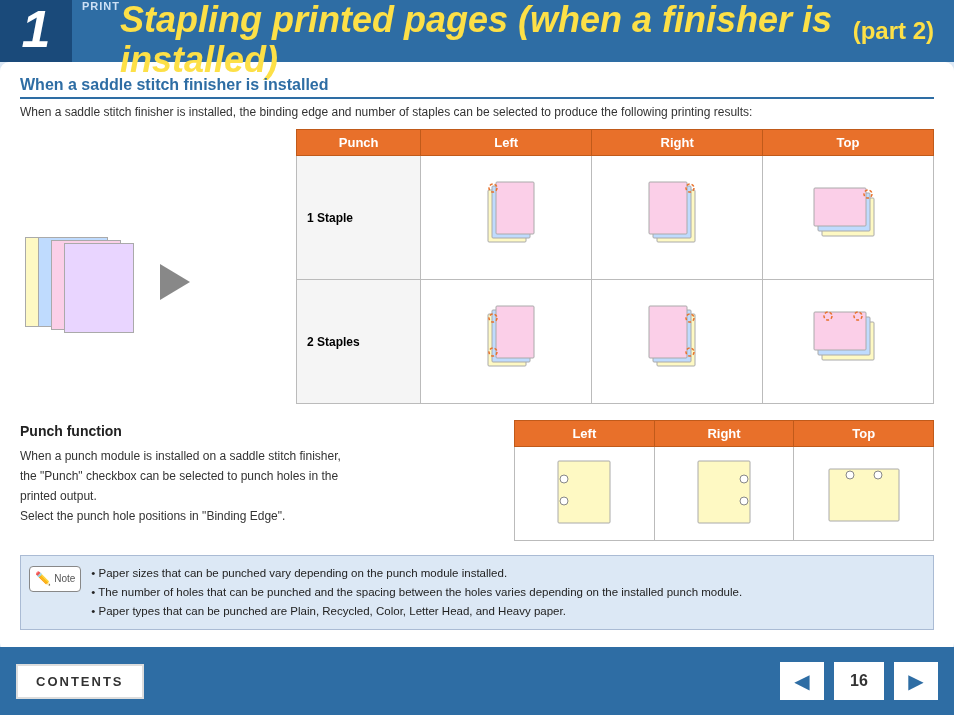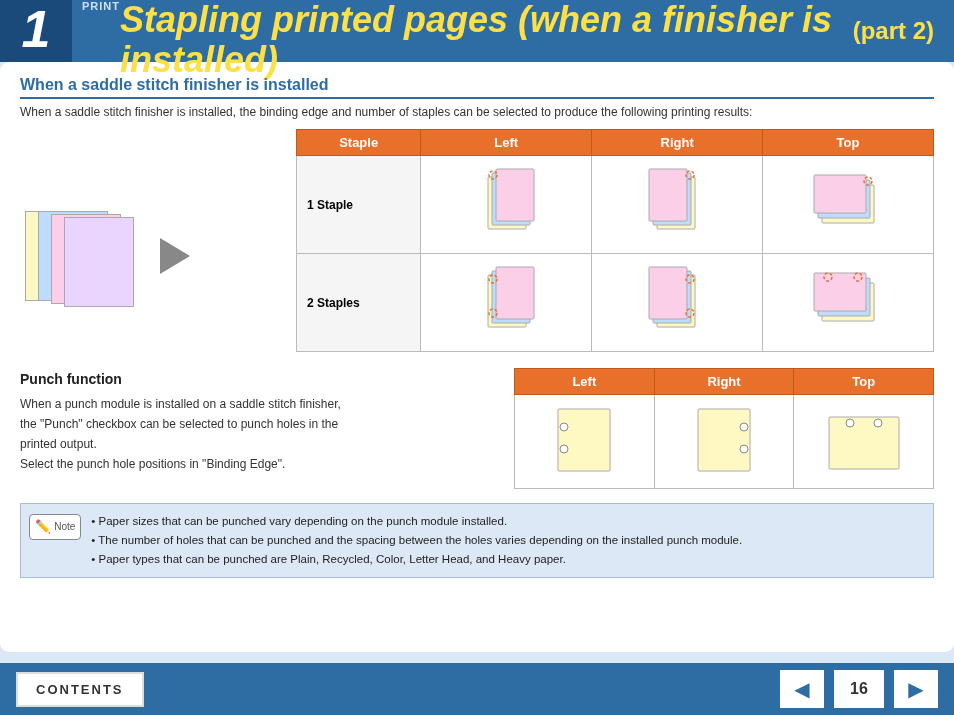--- a/index.html
+++ b/index.html
@@ -133,21 +133,21 @@
       font-weight: bold;
       text-align: center;
       padding: 5px 8px;
       border: 1px solid #c05a1a;
       font-size: 13px;
     }
     .staple-table td {
       border: 1px solid #bbb;
       text-align: center;
       vertical-align: middle;
-      padding: 7px 4px;
+      padding: 20px 4px;
     }
     .staple-table td.row-label {
       text-align: left;
       padding-left: 10px;
       font-weight: bold;
       font-size: 12px;
       background: #f5f5f5;
       width: 80px;
     }
     .staple-table td.img-cell {
@@ -234,21 +234,21 @@
       height: 26px;
       margin-top: 2px;
     }
     .note-pencil {
       font-size: 13px;
     }
 
     
     .footer {
       background: #2e6da4;
-      height: 52px;
+      height: 68px;
       display: flex;
       align-items: center;
       padding: 0 16px;
       gap: 10px;
       position: absolute;
       bottom: 0;
       left: 0;
       right: 0;
     }
     .contents-btn {
@@ -318,21 +318,21 @@
         <div class="paper-sheet sheet-blue" style="width:70px;height:90px;left:18px;top:5px;"></div>
         <div class="paper-sheet sheet-pink" style="width:70px;height:90px;left:31px;top:8px;"></div>
         <div class="paper-sheet sheet-purple" style="width:70px;height:90px;left:44px;top:11px;"></div>
       </div>
       <div class="arrow-right"></div>
     </div>
 
     <table class="staple-table">
       <thead>
         <tr>
-          <th>Staple</th>
+          <th>Punch</th>
           <th>Left</th>
           <th>Right</th>
           <th>Top</th>
         </tr>
       </thead>
       <tbody>
 
         <tr>
           <td class="row-label">1 Staple</td>
 

